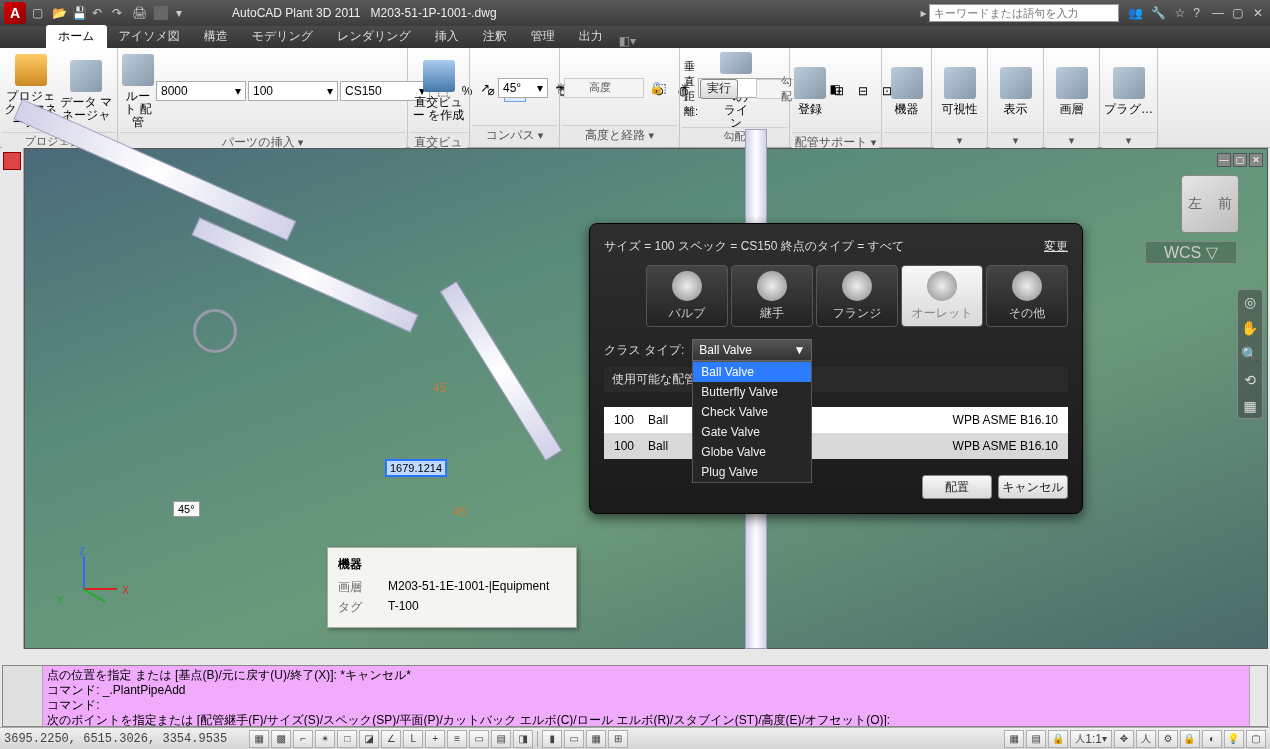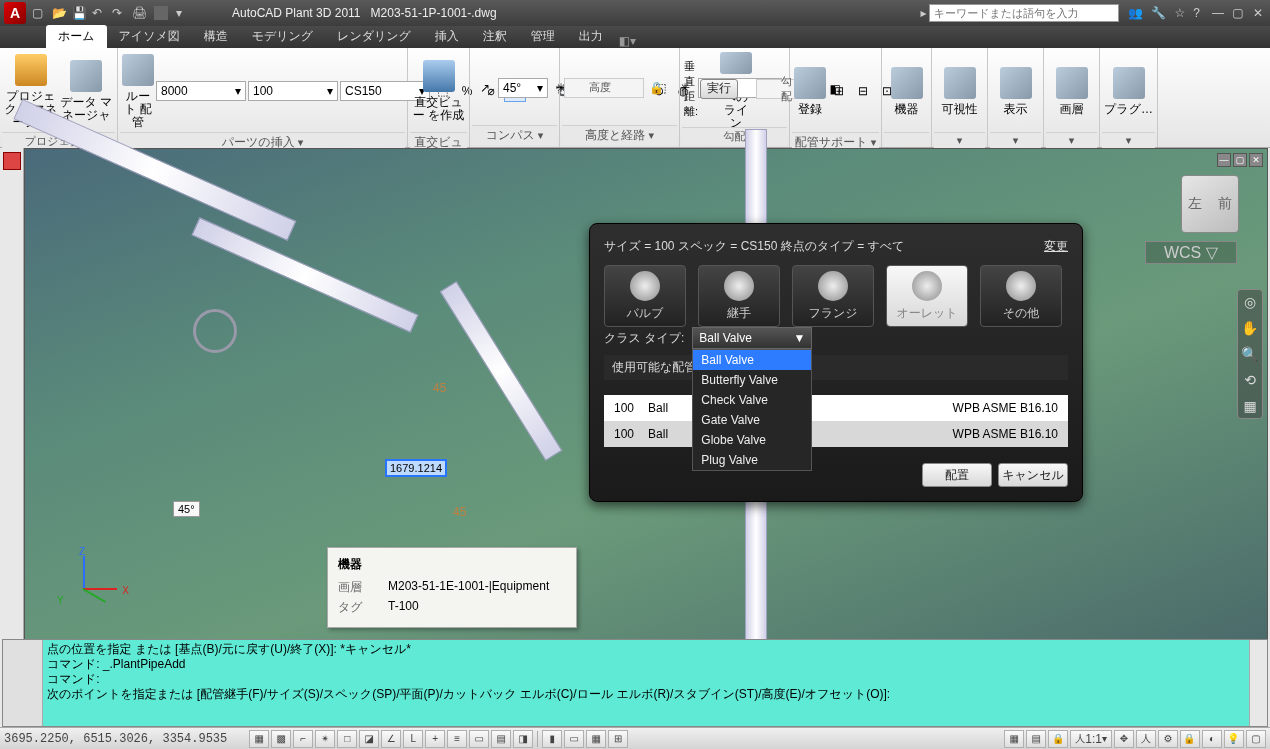--- a/index.html
+++ b/index.html
@@ -67,21 +67,21 @@
 
 .tooltip{position:absolute;left:302px;bottom:20px;background:#f4f4f0;border:1px solid #aaa;box-shadow:2px 2px 4px rgba(0,0,0,.3);padding:8px 10px;min-width:250px}
 .tooltip .tt-title{font-weight:bold;margin-bottom:6px;font-size:12px}
 .tooltip .tt-row{display:flex;font-size:11px;margin-bottom:3px}
 .tooltip .tt-key{color:#666;width:50px}
 
 
 .popup{position:absolute;left:564px;top:74px;width:494px;background:linear-gradient(#2e2e2e,#1a1a1a);border:1px solid #000;border-radius:8px;box-shadow:0 4px 12px rgba(0,0,0,.6);padding:14px;color:#ddd}
 .popup-header{display:flex;justify-content:space-between;align-items:center;margin-bottom:10px;font-size:12px}
 .popup-header a{color:#ddd;text-decoration:underline;cursor:pointer}
-.cat-row{display:flex;gap:12px;justify-content:flex-start;}
+.cat-row{display:flex;gap:3px;justify-content:flex-end;margin-bottom:12px}
 .cat-btn{width:82px;height:62px;background:linear-gradient(#444,#222);border:1px solid #555;border-radius:4px;display:flex;flex-direction:column;align-items:center;justify-content:flex-end;padding-bottom:4px;color:#ccc;font-size:11px;cursor:pointer}
 .cat-btn.sel{background:linear-gradient(#f8f8f8,#d8d8d8);color:#888}
 .cat-btn .ci{width:30px;height:30px;margin-bottom:4px;border-radius:50%;background:radial-gradient(#eee,#888)}
 .class-row{display:flex;align-items:center;gap:8px;margin-bottom:6px;font-size:12px}
 .class-row .sel-box{position:relative;width:120px}
 .sel-display{height:22px;background:linear-gradient(#555,#333);border:1px solid #666;display:flex;align-items:center;justify-content:space-between;padding:0 6px;color:#fff;cursor:pointer}
 .sel-dropdown{position:absolute;top:22px;left:0;width:120px;background:#262626;border:1px solid #555;z-index:10}
 .sel-opt{padding:3px 8px;color:#eee;font-size:12px;cursor:pointer}
 .sel-opt.hl{background:#2d7cff;color:#fff}
 .avail-label{background:#2a2a2a;padding:4px 8px;font-size:12px;margin-bottom:15px}
@@ -90,21 +90,21 @@
 .spec-row.w{background:#fff;color:#000}
 .spec-row.g{background:#d8d8d8;color:#000}
 .popup-footer{display:flex;justify-content:flex-end;gap:6px;margin-top:16px}
 .dlg-btn{min-width:70px;height:24px;background:linear-gradient(#f8f8f8,#d8d8d8);border:1px solid #888;border-radius:3px;color:#222;cursor:pointer;font-size:12px}
 
 
 .leftbar{position:absolute;top:148px;left:0;width:24px;bottom:100px;background:#e8e8e8;border-right:1px solid #aaa}
 .leftbar .doctab{width:18px;height:18px;margin:4px auto;background:#d44;border:1px solid #800}
 
 
-.cmdline{position:absolute;left:2px;right:2px;bottom:22px;height:88px;background:#5eead4;border:1px solid #888;display:flex}
+.cmdline{position:absolute;left:2px;right:2px;bottom:22px;height:62px;background:#f0abfc;border:1px solid #888;display:flex}
 .cmdline .cmd-handle{width:40px;background:#e0e0e0;border-right:1px solid #aaa}
 .cmdline .cmd-text{flex:1;padding:2px 4px;font-family:"MS Gothic",monospace;font-size:12px;line-height:15px;overflow:hidden;white-space:pre}
 .cmdline .cmd-scroll{width:18px;background:#e8e8e8;border-left:1px solid #aaa}
 
 
 .statusbar{position:absolute;left:0;right:0;bottom:0;height:22px;background:linear-gradient(#f0f0f0,#d4d4d4);border-top:1px solid #aaa;display:flex;align-items:center;padding:0 4px;font-size:11px;gap:2px}
 .statusbar .coord{color:#444;font-family:Liberation Mono, monospace;margin-right:20px}
 .sb-btn{width:20px;height:18px;border:1px solid #b0b0b0;background:linear-gradient(#fafafa,#dedede);display:flex;align-items:center;justify-content:center;color:#444;cursor:pointer;font-size:10px}
 .sb-sep{width:1px;height:16px;background:#aaa;margin:0 2px}
 .sb-right{margin-left:auto;display:flex;gap:2px;align-items:center}

